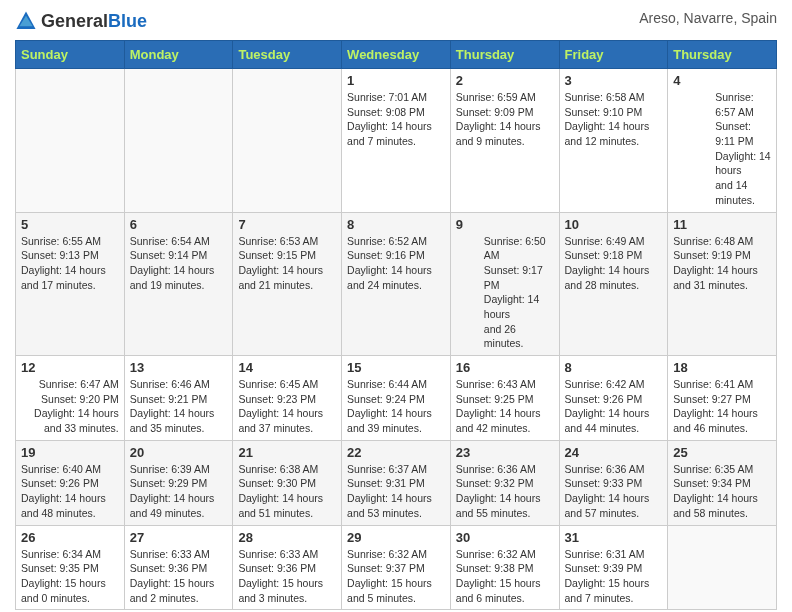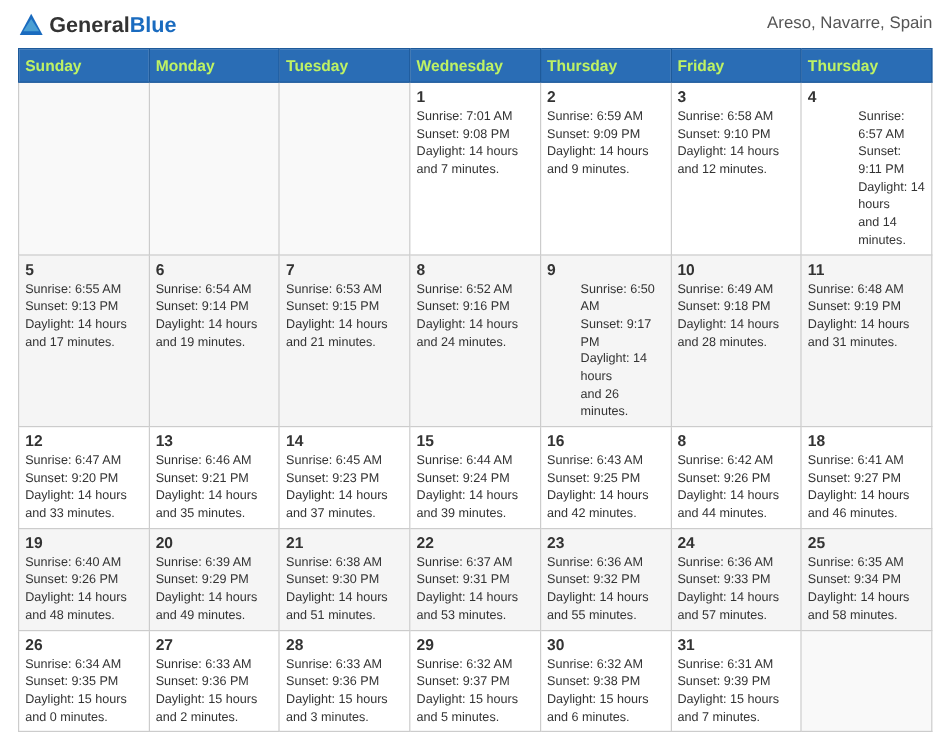--- a/index.html
+++ b/index.html
@@ -199,21 +199,21 @@
           <div class="day-number">11</div>
           <div class="day-info" style="white-space: pre-line;">Sunrise: 6:48 AM
 Sunset: 9:19 PM
 Daylight: 14 hours
 and 31 minutes.</div>
         </td>
       </tr>
       <tr>
         <td>
           <div class="day-number">12</div>
-          <div class="day-info" style="white-space: pre-line;">Sunrise: 6:47 AM
+          <div class="day-info" style="white-space: pre-line; text-align: right;">Sunrise: 6:47 AM
 Sunset: 9:20 PM
 Daylight: 14 hours
 and 33 minutes.</div>
         </td>
         <td>
           <div class="day-number">13</div>
           <div class="day-info" style="white-space: pre-line;">Sunrise: 6:46 AM
 Sunset: 9:21 PM
 Daylight: 14 hours
 and 35 minutes.</div>

